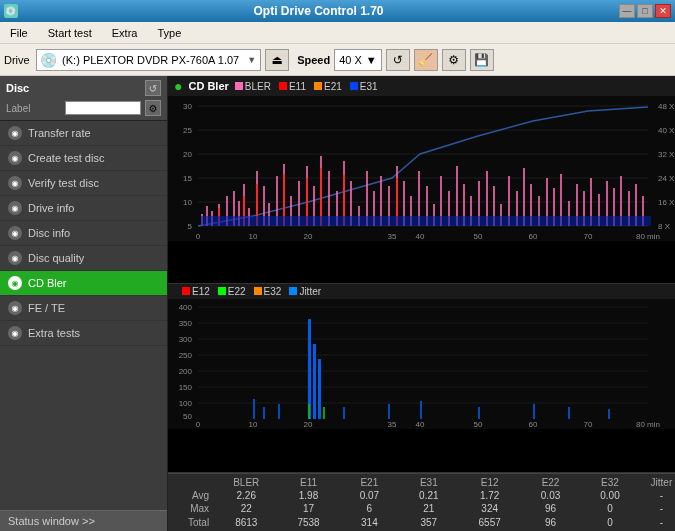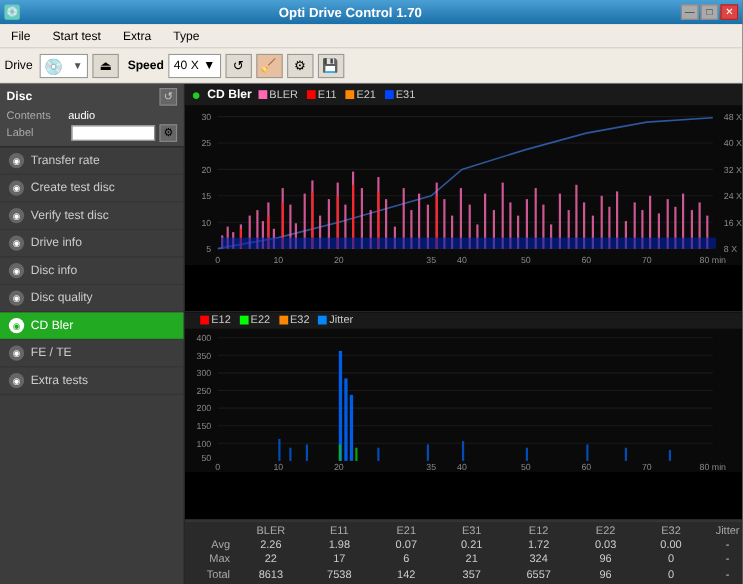--- a/index.html
+++ b/index.html
@@ -196,20 +196,21 @@
   <div class="menu-item">File</div>
   <div class="menu-item">Start test</div>
   <div class="menu-item">Extra</div>
   <div class="menu-item">Type</div>
 </div>
 
 <div class="toolbar">
   <span class="drive-label">Drive</span>
   <div class="drive-select">
     <span class="drive-icon">💿</span>
+    <span>(K:)  PLEXTOR DVDR  PX-760A 1.07</span>
     <span class="drive-dropdown-arrow">▼</span>
   </div>
   <div class="toolbar-btn">⏏</div>
   <span class="speed-label">Speed</span>
   <div class="speed-select">
     <span>40 X</span>
     <span>▼</span>
   </div>
   <div class="toolbar-btn">↺</div>
   <div class="toolbar-btn" style="background:#e8c0a0;">🧹</div>
@@ -219,24 +220,20 @@
 
 <div class="main">
 
   <div class="sidebar">
 
     <div class="sidebar-disc-panel">
       <div class="disc-header">
         <span class="disc-title">Disc</span>
         <div class="disc-refresh-btn">↺</div>
       </div>
-      <div class="disc-row">
-        <span class="disc-key">Contents</span>
-        <span class="disc-val white">audio</span>
-      </div>
       <div class="disc-label-row">
         <span class="disc-key">Label</span>
         <input class="disc-label-input" type="text" style="">
         <div class="disc-label-btn">⚙</div>
       </div>
     </div>
 
     <div class="sidebar-menu">
       <div class="sidebar-item">
         <div class="sidebar-item-icon">◉</div>
@@ -269,20 +266,23 @@
       <div class="sidebar-item">
         <div class="sidebar-item-icon">◉</div>
         <span>FE / TE</span>
       </div>
       <div class="sidebar-item">
         <div class="sidebar-item-icon">◉</div>
         <span>Extra tests</span>
       </div>
     </div>
 
+    <div class="status-window-btn">
+      <span>Status window &gt;&gt;</span>
+    </div>
   </div>
 
   <div class="content">
     <div class="charts-area">
 
       <div class="chart-container" style="flex:1.1;">
         <div class="chart-title-bar">
           <span class="chart-icon">●</span>
           <span class="chart-title">CD Bler</span>
           <div class="chart-legend">
@@ -530,21 +530,21 @@
             <td>21</td>
             <td>324</td>
             <td>96</td>
             <td>0</td>
             <td>-</td>
           </tr>
           <tr>
             <td class="row-label">Total</td>
             <td>8613</td>
             <td>7538</td>
-            <td>142</td>
+            <td>314</td>
             <td>357</td>
             <td>6557</td>
             <td>96</td>
             <td>0</td>
             <td>-</td>
           </tr>
         </tbody>
       </table>
     </div>
   </div>

